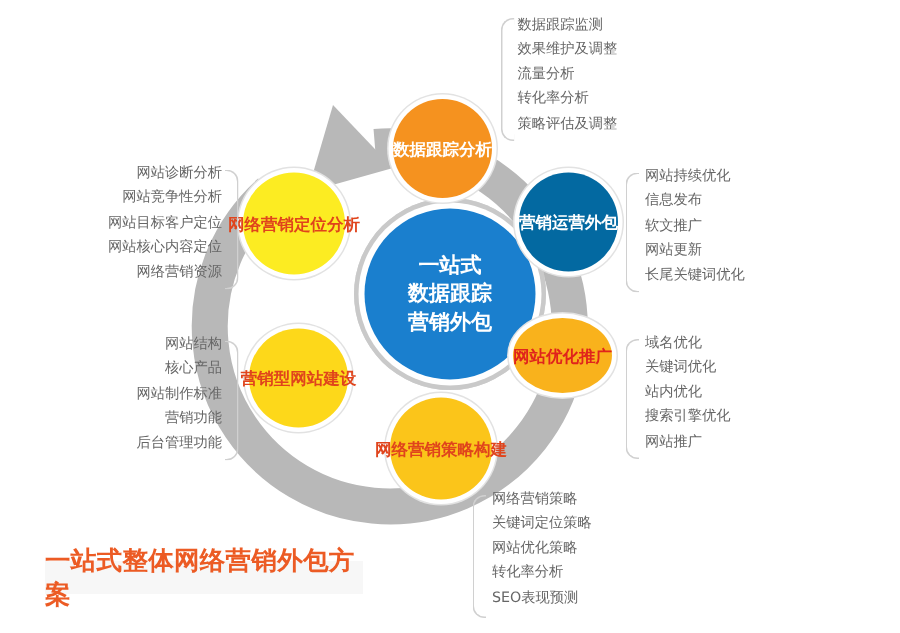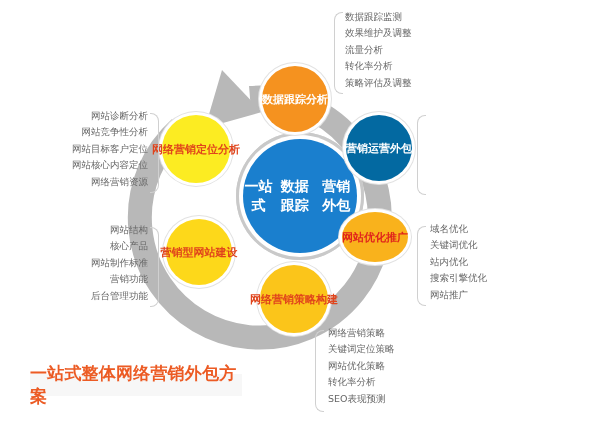--- a/index.html
+++ b/index.html
@@ -10,21 +10,21 @@
   .diagram { position: absolute; left: 0; top: 0; width: 600px; height: 422px; }
   .node {
     position: absolute; border-radius: 50%;
     display: flex; align-items: center; justify-content: center;
     font-weight: bold; font-size: 11px; line-height: 15px; text-align: center;
     box-shadow: 0 0 0 3px #ffffff, 0 0 0 4px #e2e2e2;
   }
   .node span { display: block; white-space: nowrap; }
   .center-node {
     position: absolute; border-radius: 50%;
-    display: flex; flex-direction: row; align-items: center; justify-content: center;
+    display: flex; flex-direction: column; align-items: center; justify-content: center;
     color: #ffffff; font-size: 14px; line-height: 19px; font-weight: bold; text-align: center;
   }
   .list {
     position: absolute; font-size: 9.5px; line-height: 16.4px; color: #666666;
   }
   .list .item { white-space: nowrap; }
   .list.right-align { text-align: right; }
   .brace {
     position: absolute; width: 8px; border: 1px solid #d0d0d0;
   }
@@ -90,20 +90,27 @@
   <div class="brace left" style="left:334px;top:12px;height:80px;"></div>
   <div class="list" style="left:345px;top:9px;">
     <div class="item">数据跟踪监测</div>
     <div class="item">效果维护及调整</div>
     <div class="item">流量分析</div>
     <div class="item">转化率分析</div>
     <div class="item">策略评估及调整</div>
   </div>
 
   <div class="brace left" style="left:417px;top:115px;height:78px;"></div>
+  <div class="list" style="left:430px;top:110px;">
+    <div class="item">网站持续优化</div>
+    <div class="item">信息发布</div>
+    <div class="item">软文推广</div>
+    <div class="item">网站更新</div>
+    <div class="item">长尾关键词优化</div>
+  </div>
 
   <div class="brace left" style="left:417px;top:226px;height:78px;"></div>
   <div class="list" style="left:430px;top:221px;">
     <div class="item">域名优化</div>
     <div class="item">关键词优化</div>
     <div class="item">站内优化</div>
     <div class="item">搜索引擎优化</div>
     <div class="item">网站推广</div>
   </div>
 

